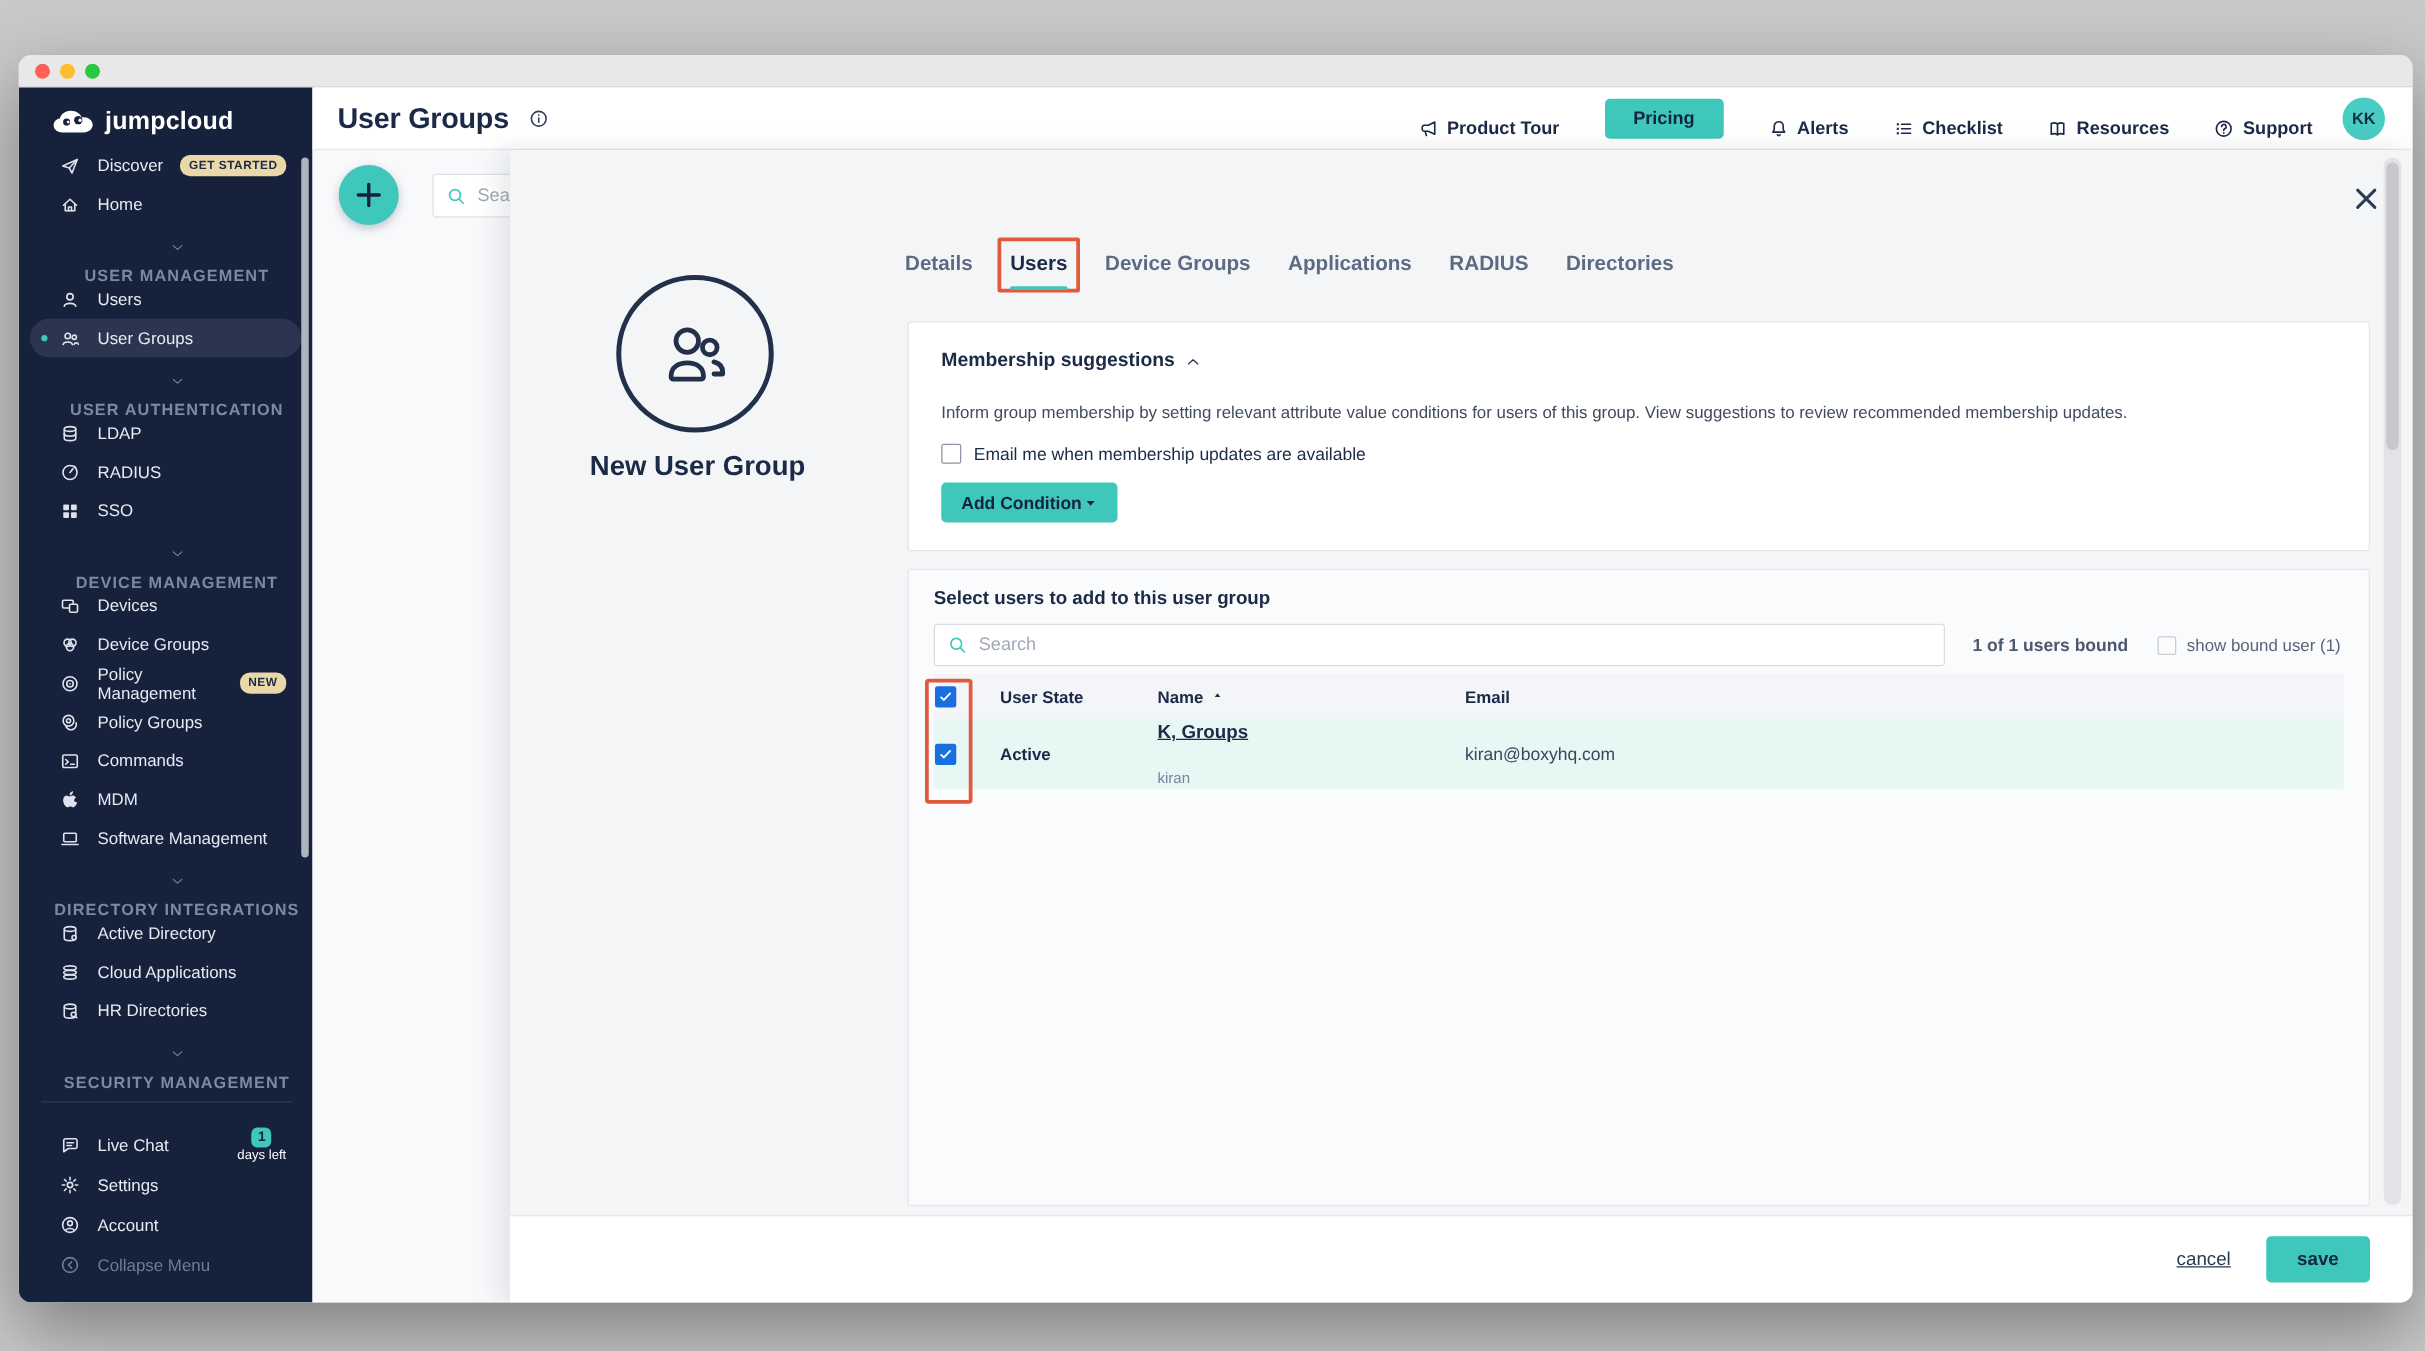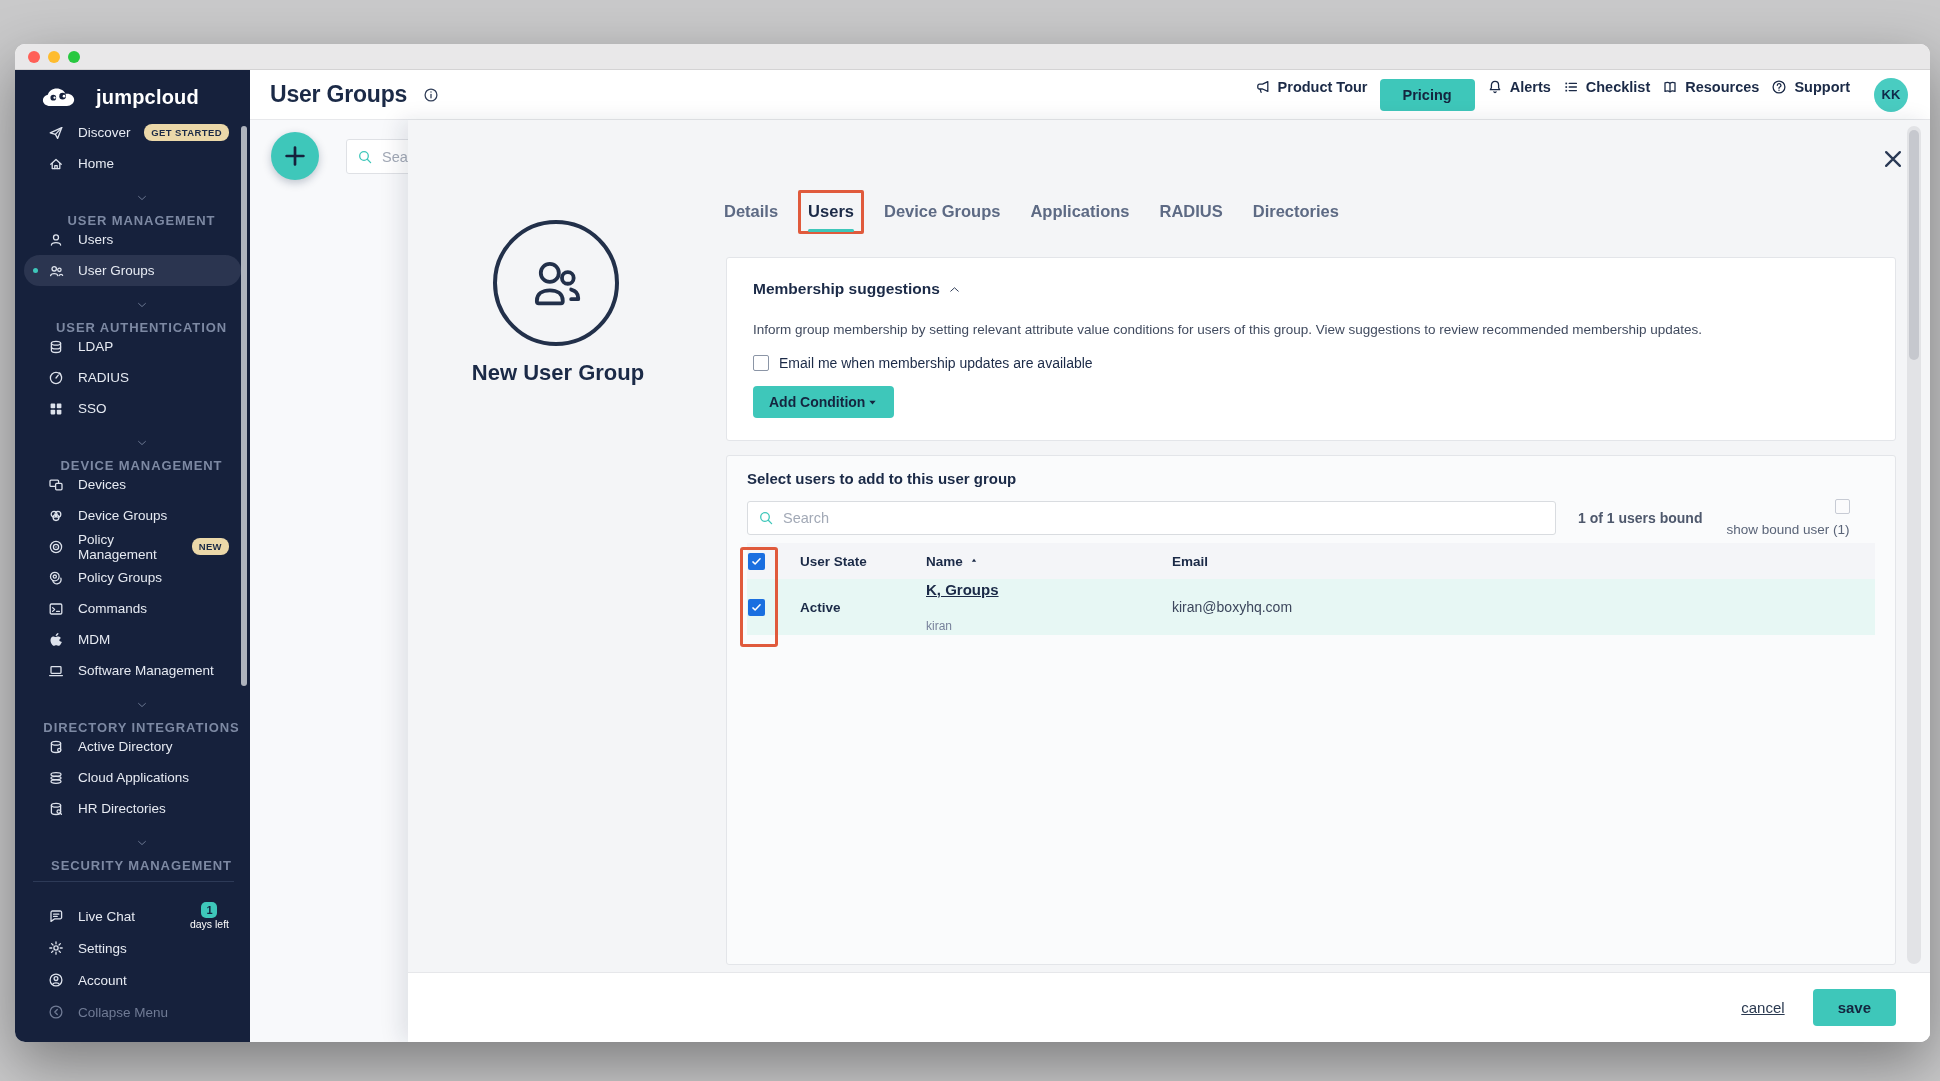--- a/index.html
+++ b/index.html
@@ -11,21 +11,21 @@
             box-shadow:0 22px 60px rgba(0,0,0,.38); }
   .titlebar { height:26px; background:#E9E8E9; border-bottom:1px solid #D4D3D4;
               display:flex; align-items:center; padding-left:13px; gap:8px; }
   .light { width:12px; height:12px; border-radius:50%; }
   .light.r { background:#FF5F57; } .light.y { background:#FEBC2E; } .light.g { background:#28C840; }
 
   .app { position:absolute; top:26px; left:0; right:0; bottom:0; display:flex; }
 
   
   .sidebar { width:235px; flex:none; background:#16213C; color:#E6EAF2; position:relative; }
-  .logo { display:flex; align-items:flex-end; gap:19px; padding:16px 0 6px 26px; }
+  .logo { display:flex; align-items:flex-end; gap:7px; padding:16px 0 6px 26px; }
   .logo-text { font-size:20px; font-weight:bold; color:#fff; letter-spacing:.2px; }
   .nav { padding-top:2px; }
   .nav-item { height:31px; display:flex; align-items:center; margin:0 9px; padding-left:24px;
               border-radius:15.5px; font-size:13.5px; position:relative; cursor:pointer; color:#E6EAF2; }
   .nav-item .nicon { width:16px; height:16px; margin-right:14px; color:#DDE2EC; flex:none; display:flex; }
   .nav-item.active { background:#2B3550; }
   .nav-item.active::before { content:""; position:absolute; left:9px; top:50%; margin-top:-2.5px;
               width:5px; height:5px; border-radius:50%; background:#3EC7BA; }
   .nav-item.muted { color:#707B95; } .nav-item.muted .nicon { color:#707B95; }
   .nav-section { height:31px; margin-top:14px; display:flex; align-items:center; gap:10px;
@@ -43,21 +43,21 @@
   .side-footer .nav-item { height:32px; }
   .side-scroll { position:absolute; right:3px; top:56px; width:6px; height:560px;
               border-radius:3px; background:#C9CCD3; opacity:.85; }
 
   
   .main { flex:1; position:relative; background:#F8F9FB; overflow:hidden; }
   .main-header { height:50px; background:#fff; border-bottom:1px solid #E7E8EB;
               display:flex; align-items:center; padding:0 22px 0 20px; position:relative; z-index:2; }
   .page-title { font-size:23px; font-weight:bold; color:#1B2A47; letter-spacing:-.2px; }
   .info-btn { width:16px; height:16px; margin-left:16px; color:#33405A; display:flex; cursor:pointer; }
-  .header-actions { margin-left:auto; display:flex; align-items:flex-start; gap:12px; }
+  .header-actions { margin-left:auto; display:flex; align-items:flex-end; gap:36px; }
   .header-link { display:flex; align-items:center; gap:7px; font-size:14.5px; font-weight:600;
               color:#1B2A47; cursor:pointer; }
   .header-link .hicon { width:16px; height:16px; display:flex; color:#1B2A47; }
   .header-btn { background:#3EC7BA; color:#14253F; font-size:14.5px; font-weight:bold;
               padding:8px 23px; border-radius:4px; cursor:pointer; }
   .avatar { width:34px; height:34px; border-radius:50%; background:#49CCC1; color:#0F2B4A;
               font-size:13px; font-weight:bold; display:flex; align-items:center; justify-content:center;
               margin-left:24px; cursor:pointer; }
 
   .fab { position:absolute; left:21px; top:62px; width:48px; height:48px; border-radius:50%;
@@ -108,22 +108,22 @@
               border:none; cursor:pointer; font-family:"Liberation Sans",sans-serif; }
   .btn-teal .caret { width:11px; height:11px; display:flex; }
 
   .users-card { left:318px; top:335px; width:1170px; height:510px; padding:8px 20px;
               background:#FAFBFC; }
   .card-heading { font-size:15px; font-weight:bold; color:#1B2A47; margin-top:6px; }
   .controls { margin-top:12px; display:flex; align-items:center; }
   .modal-search { width:809px; height:34px; background:#fff; border:1px solid #D9DCE0; border-radius:3px;
               display:flex; align-items:center; padding:0 10px; gap:9px; }
   .bound { margin-left:22px; font-size:14px; font-weight:bold; color:#4E586C; }
-  .show-bound { margin-left:24px; display:flex; align-items:flex-end; gap:8px; font-size:13.5px;
-              color:#5A6478; cursor:pointer;flex-direction:column; }
+  .show-bound { margin-left:24px; display:flex; align-items:center; gap:8px; font-size:13.5px;
+              color:#5A6478; cursor:pointer; }
   .user-table { margin-top:6px; position:relative; }
   .t-head, .t-row { display:flex; align-items:center; }
   .t-head { height:36px; background:#F4F5F8; font-size:13.5px; font-weight:bold; color:#1B2A47; }
   .t-row { height:56px; background:#E7F7F4; }
   .c1 { width:44px; padding-left:1px; display:flex; align-items:center; }
   .c2 { width:135px; padding-left:9px; }
   .c3 { width:246px; display:flex; align-items:center; gap:6px; }
   .c4 { flex:1; }
   .t-row .c3 { display:block; }
   .state { font-size:13.5px; font-weight:bold; color:#1B2A47; }

